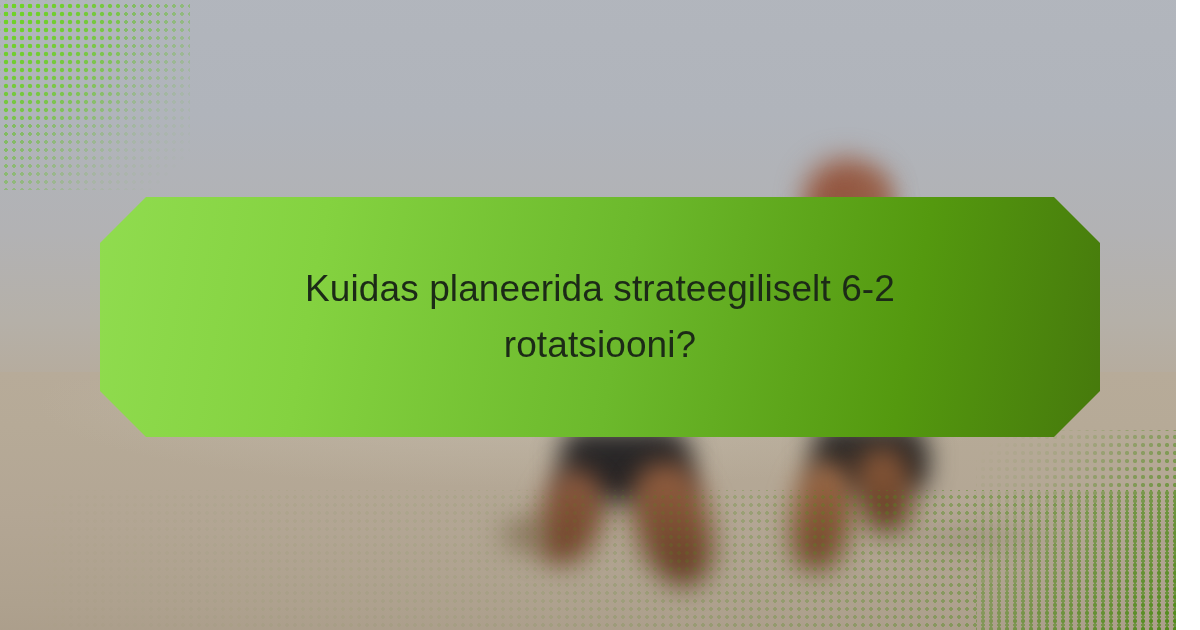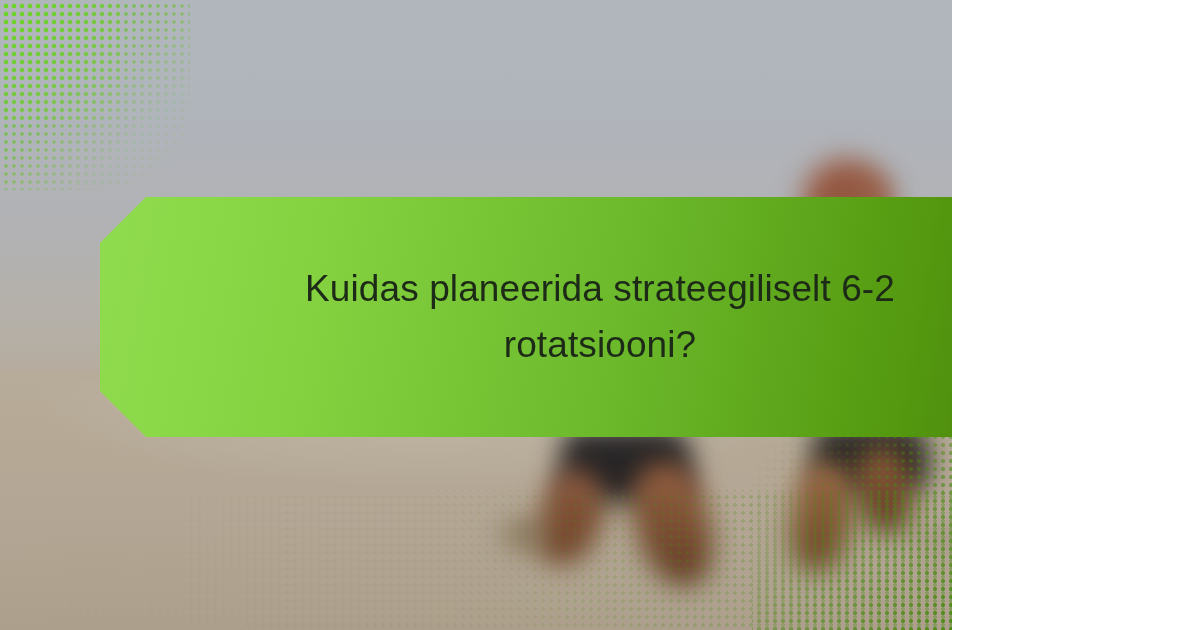--- a/index.html
+++ b/index.html
@@ -9,21 +9,21 @@
   }
   body {
     width: 1200px;
     height: 630px;
     overflow: hidden;
     font-family: "Liberation Sans", sans-serif;
   }
 
   #stage {
     position: relative;
-    width: 952px;
+    width: 1176px;
     height: 630px;
     overflow: hidden;
     background: #b0a794;
   }
 
   
   .photo {
     position: absolute;
     inset: 0;
     overflow: hidden;

